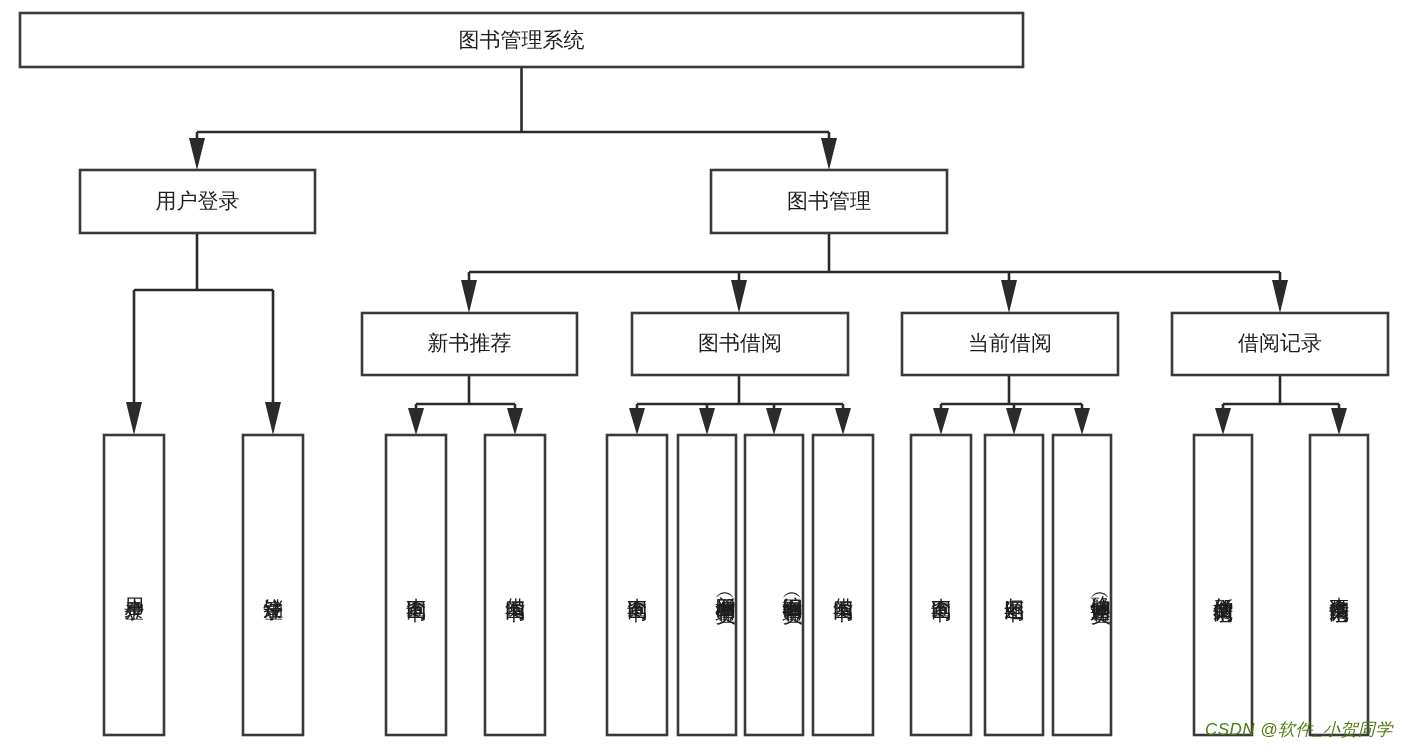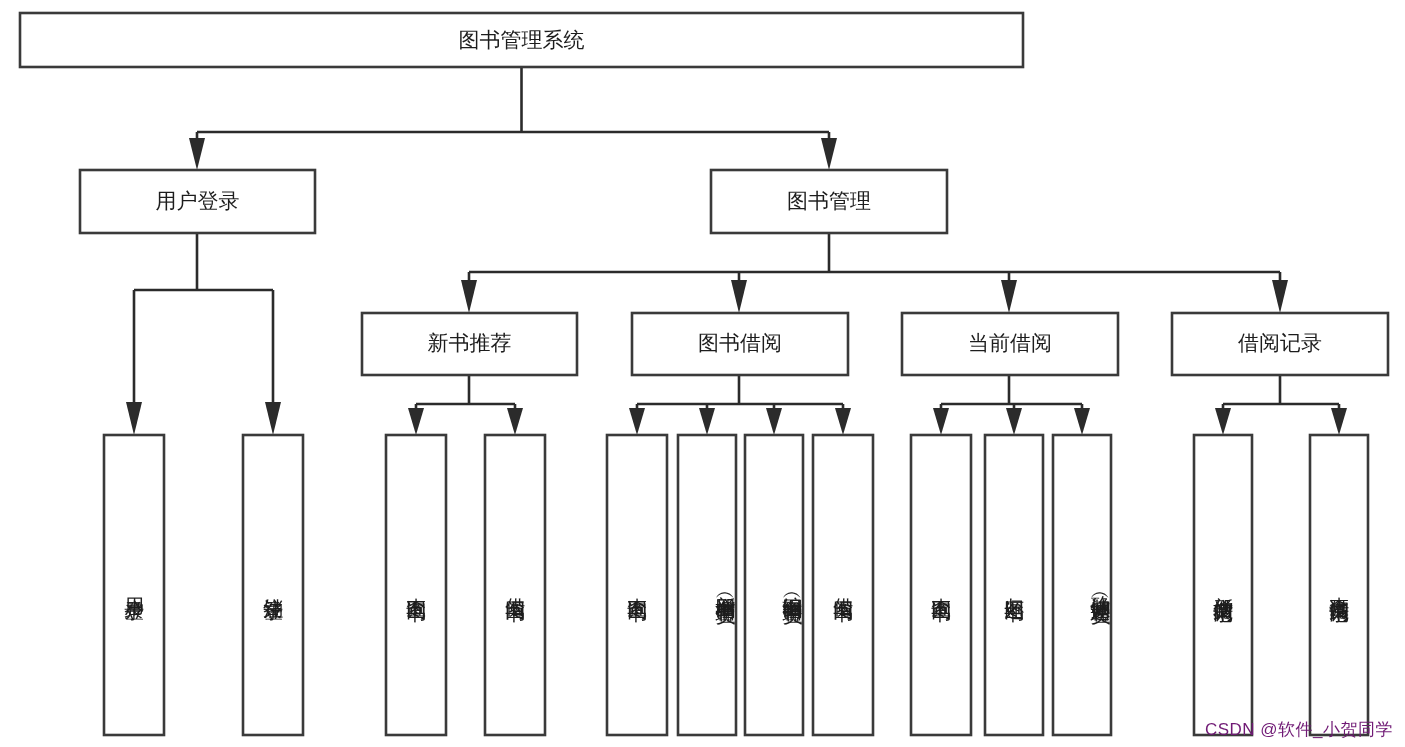--- a/index.html
+++ b/index.html
@@ -65,23 +65,24 @@
   }
   .node-label-v.centered {
     align-items: center;
   }
   .watermark {
     position: absolute;
     right: 12px;
     bottom: 6px;
     font-family: "Liberation Sans", "DejaVu Sans", sans-serif;
     font-size: 17px;
-    color: #701a75;
+    color: #4d7c0f;
     white-space: nowrap;
     letter-spacing: 0.5px;
+    font-style: italic;
   }
 </style>
 </head>
 <body>
 
 <div id="diagram-root">
 
   <svg class="flow" viewBox="0 0 1405 747">
 
     <g>

